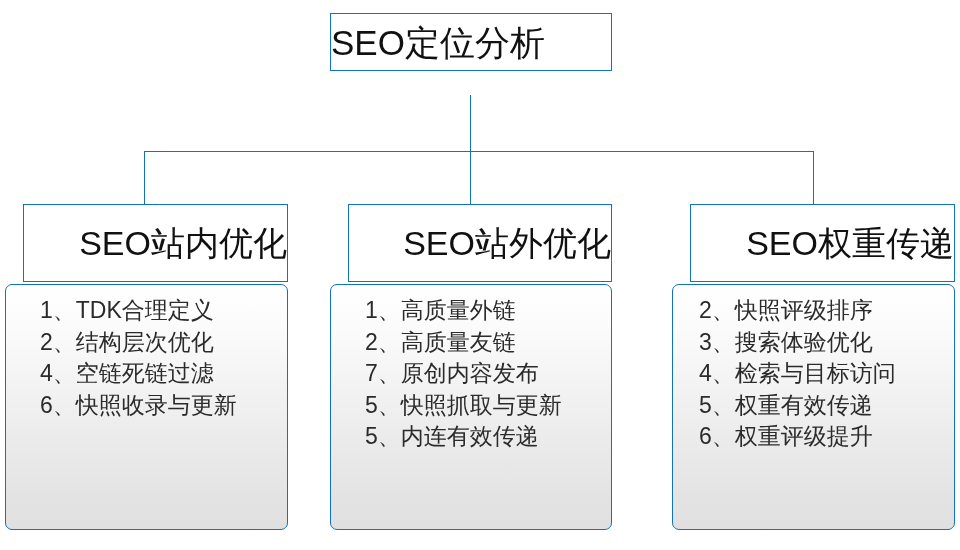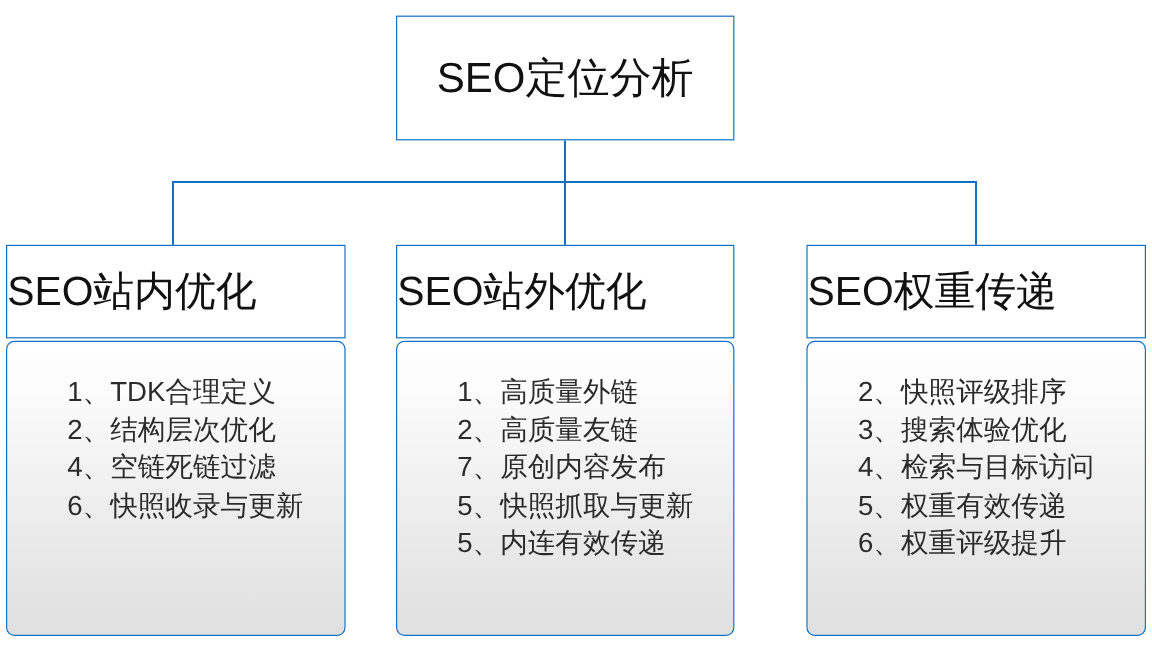--- a/index.html
+++ b/index.html
@@ -29,27 +29,27 @@
     height: 550px;
     pointer-events: none;
   }
 
   
   .root-node {
     position: absolute;
     left: 330px;
     top: 13px;
     width: 282px;
-    height: 104px;
+    height: 58px;
     box-sizing: border-box;
     border: 1.6px solid #1271c1;
     background: #ffffff;
     display: flex;
     align-items: center;
-    justify-content: center;
+    justify-content: flex-start;
   }
   .root-title {
     font-size: 35px;
     line-height: 1;
     color: #111111;
     letter-spacing: 0px;
     white-space: nowrap;
   }
 
   
@@ -57,21 +57,22 @@
     position: absolute;
     top: 204px;
   }
   .branch-header {
     box-sizing: border-box;
     height: 78px;
     border: 1.6px solid #1271c1;
     background: #ffffff;
     display: flex;
     align-items: center;
-    justify-content: flex-start;
+    justify-content: flex-end;
+    margin-left: 18px;
   }
   .branch-header-title {
     font-size: 34px;
     line-height: 1;
     color: #111111;
     white-space: nowrap;
   }
   .branch-body {
     box-sizing: border-box;
     margin-top: 2px;
@@ -79,21 +80,21 @@
     border: 1.6px solid #1271c1;
     border-radius: 7px;
     background: linear-gradient(to bottom, #ffffff 0%, #fbfbfb 18%, #eeeeee 55%, #e3e3e3 88%, #e0e0e0 100%);
     padding: 10px 0 0 0;
     display: flex;
     flex-direction: column;
     justify-content: flex-start;
   }
   .branch-list {
     list-style: none;
-    margin: 16px;
+    margin: 0;
     padding: 0;
   }
   .branch-list li {
     font-size: 23px;
     line-height: 31.5px;
     color: #2b2b2b;
     white-space: nowrap;
     padding-left: 34px;
   }
 

